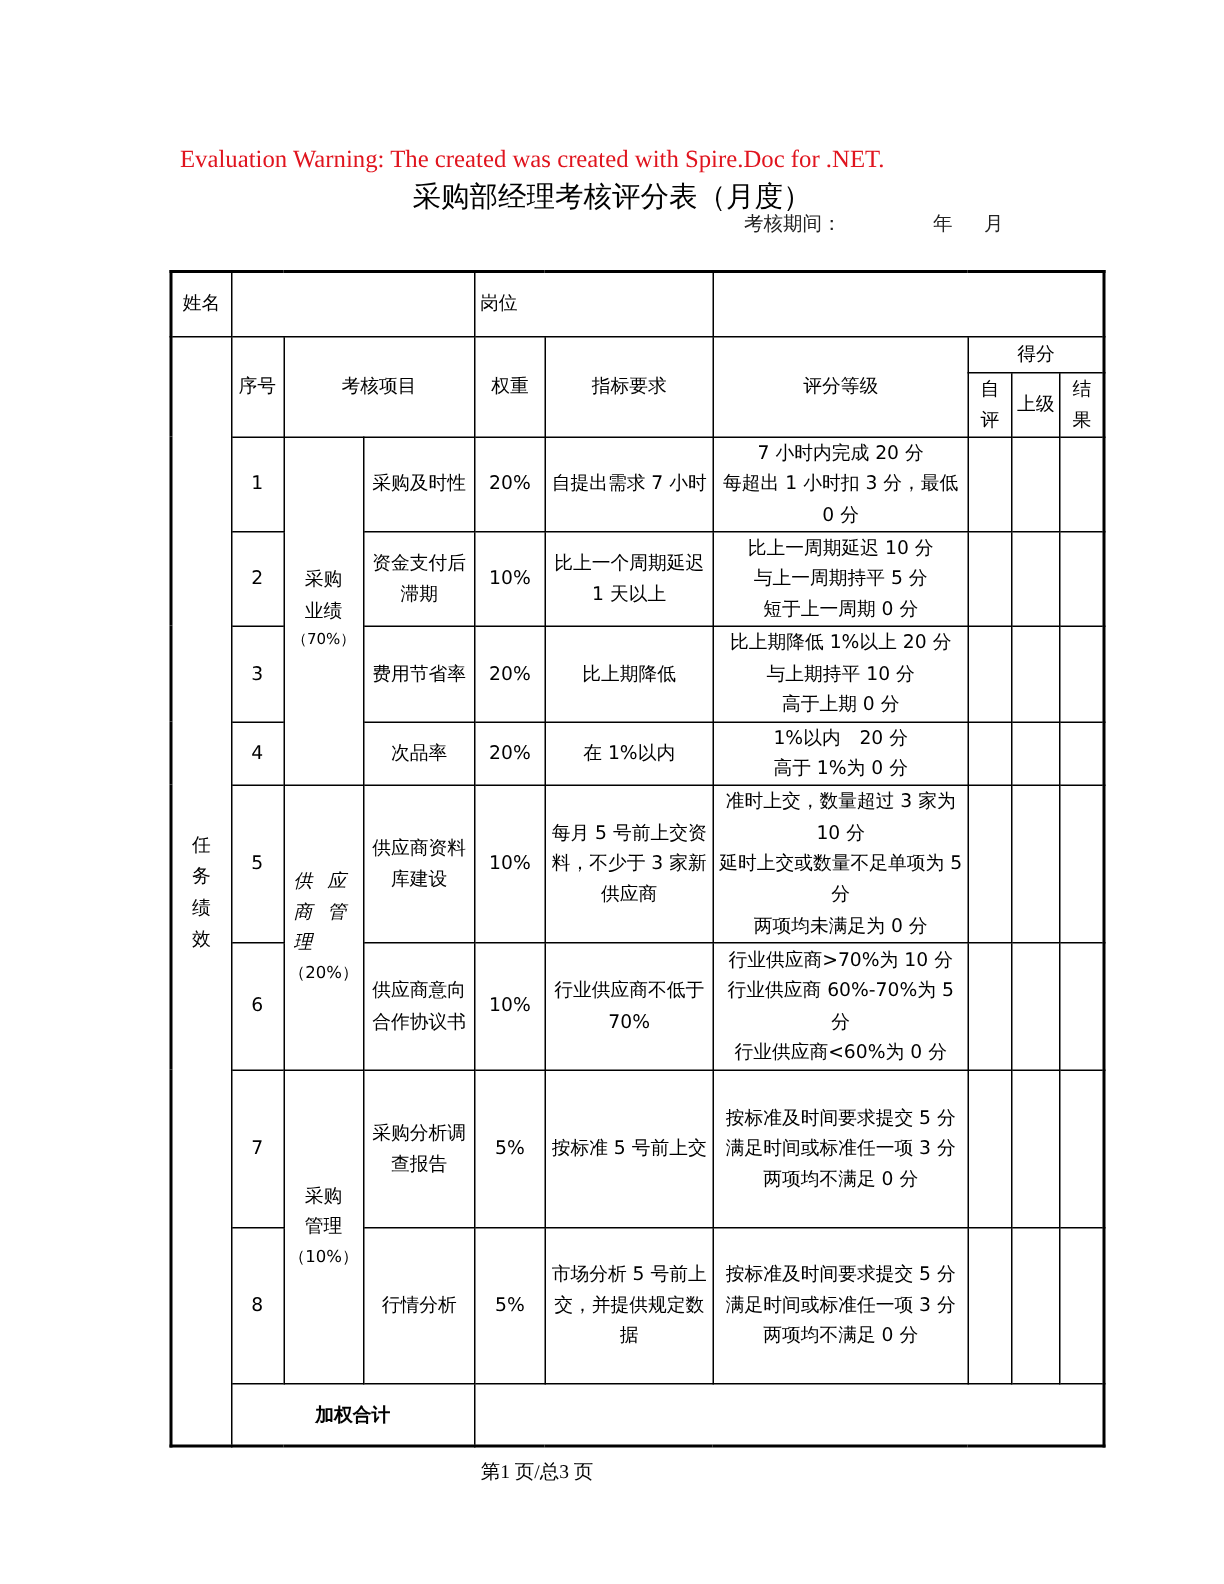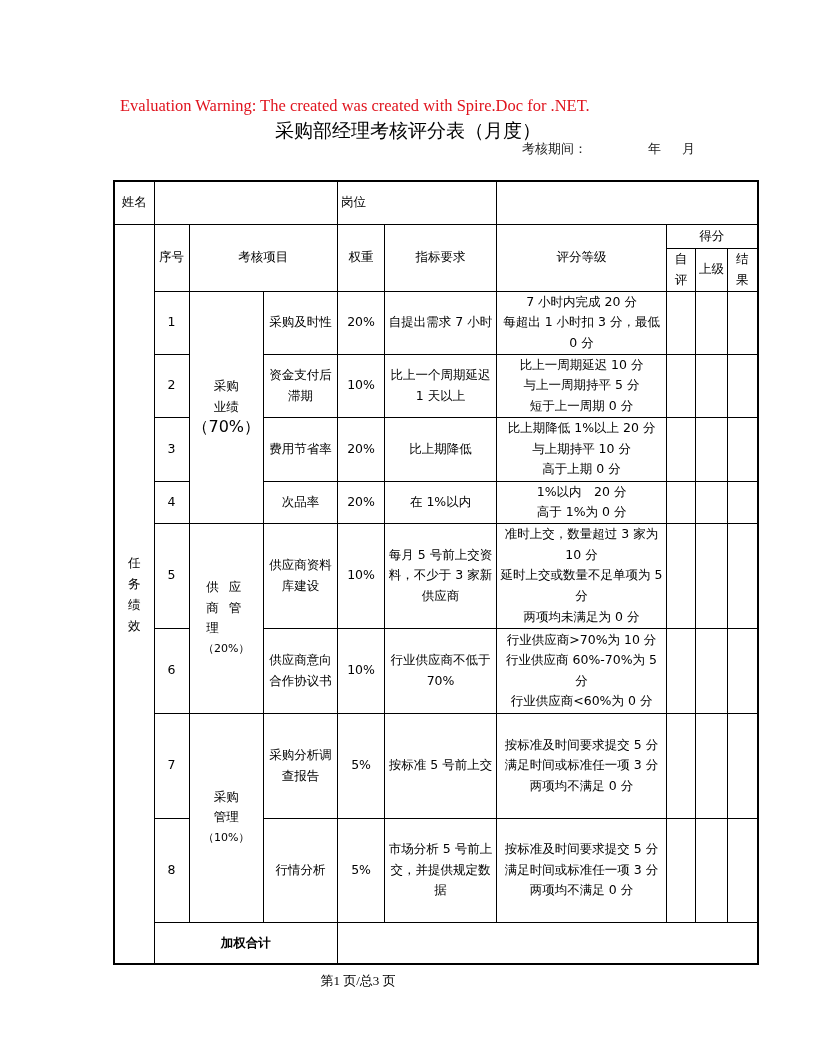--- a/index.html
+++ b/index.html
@@ -2,33 +2,33 @@
 <html><head>
 <meta charset="utf-8">
 <style>
   html, body { margin: 0; padding: 0; background: #ffffff; }
   body { width: 816px; height: 1056px; position: relative; overflow: hidden;
          font-family: "DejaVu Sans", sans-serif; color: #000; }
   .warning { position: absolute; left: 120px; top: 96px; font-family: "Liberation Serif", serif;
              font-size: 16.5px; color: #e0141e; white-space: nowrap; }
   .title { position: absolute; left: 0; width: 816px; top: 118px; text-align: center;
            font-family: "DejaVu Serif", serif; font-weight: normal; font-size: 19px; }
-  .period { position: absolute; top: 140px; left: 522px; font-size: 13px; color: #222; white-space: nowrap; }
+  .period { position: absolute; top: 140px; left: 496px; font-size: 13px; color: #222; white-space: nowrap; }
   .period .yr { position: absolute; left: 126px; }
   .period .mo { position: absolute; left: 160px; }
   table.sheet { position: absolute; left: 113px; top: 180px; border-collapse: collapse;
                 table-layout: fixed; border: 2px solid #000; }
   table.sheet td { border: 1px solid #000; padding: 0 3px; font-size: 12.5px; line-height: 20.6px;
                    vertical-align: middle; text-align: center; overflow: hidden; }
   td.left { text-align: left; }
   td.pct { font-size: 11px; text-align: right; padding-right: 6px; }
   td.vert { padding: 0 6px; }
   td.bold { font-weight: bold; font-family: "DejaVu Serif", serif; }
   td.cat { text-align: center; }
-  .spaced { letter-spacing: 3px; }
+  .spaced { letter-spacing: 3px; font-style: italic; }
   .footer { position: absolute; left: 0; width: 716px; top: 972px; text-align: center;
             font-family: "Liberation Serif", serif; font-size: 13px; }
 </style>
 </head>
 <body>
 
 <div class="warning">Evaluation Warning: The created was created with Spire.Doc for .NET.</div>
 <div class="title">采购部经理考核评分表（月度）</div>
 <div class="period">
   <span>考核期间：</span>
@@ -68,21 +68,21 @@
   <tr style="height:43px">
     <td>自评</td>
     <td>上级</td>
     <td>结果</td>
   </tr>
 
   <tr style="height:63px">
     <td>1</td>
     <td rowspan="4" class="cat">
       <div style="width:30px;margin:0 auto;word-break:break-all">采购业绩</div>
-      <div style="font-size:16px">（70%）</div>
+      <div style="font-size:10px">（70%）</div>
     </td>
     <td class="left">采购及时性</td>
     <td class="pct">20%</td>
     <td>自提出需求 7 小时</td>
     <td>
       <div>7 小时内完成 20 分</div>
       <div>每超出 1 小时扣 3 分，最低 0 分</div>
     </td>
     <td></td>
     <td></td>

